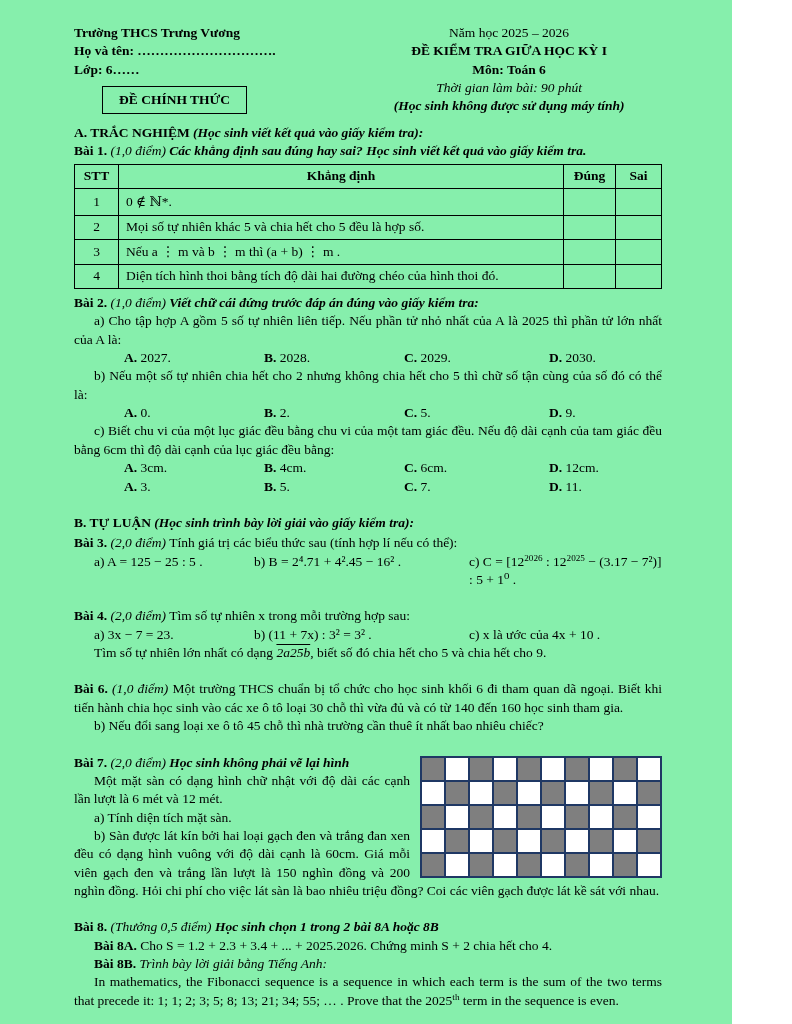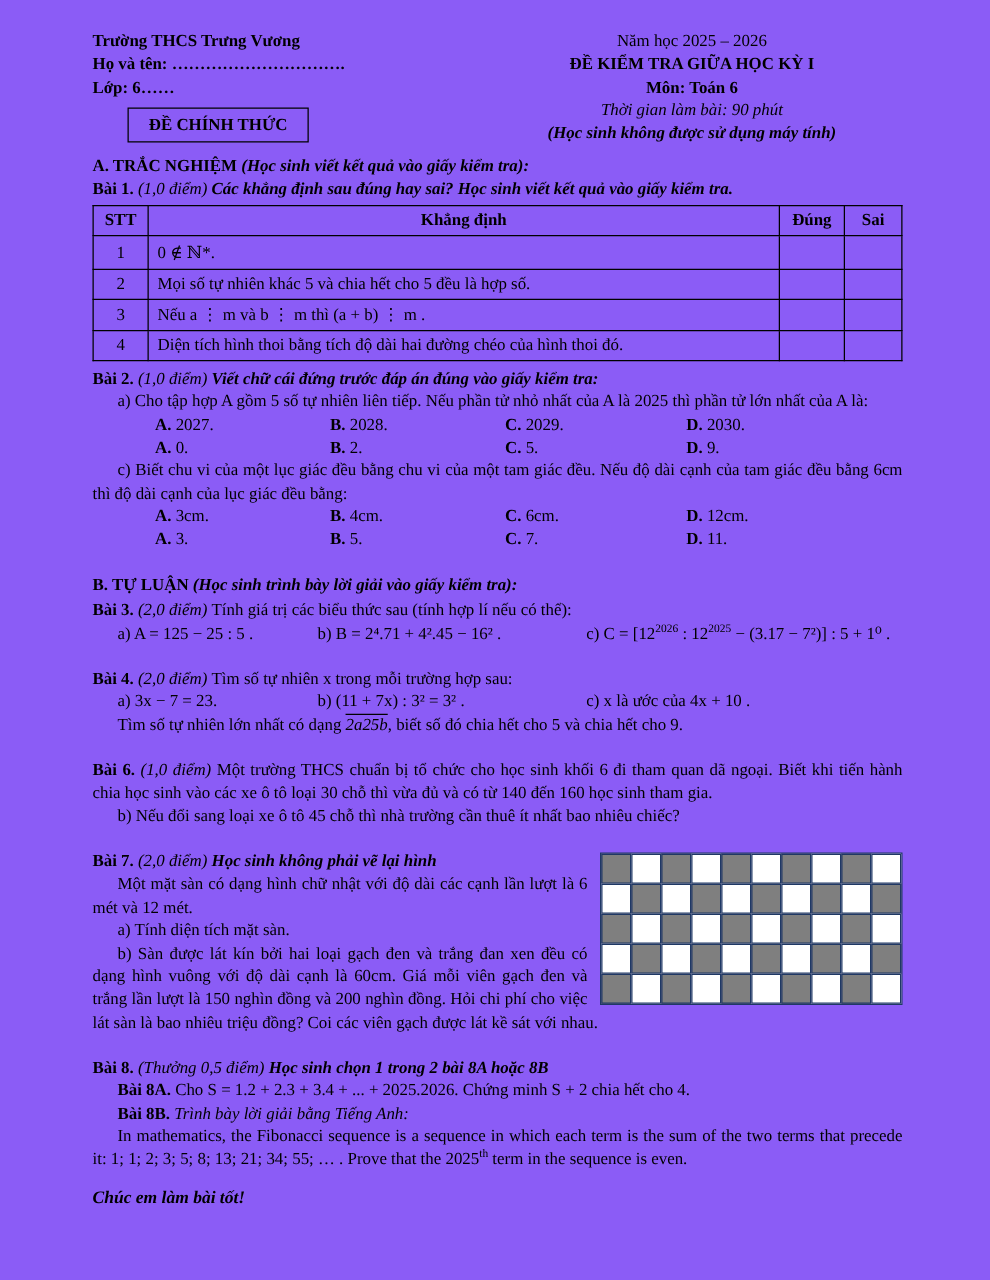--- a/index.html
+++ b/index.html
@@ -2,21 +2,21 @@
 <html><head>
 <meta charset="utf-8">
 <style>
   *{margin:0;padding:0;box-sizing:border-box}
   html,body{background:#ffffff}
   body{
     width:792px;height:1024px;color:#000;
     font-family:"Liberation Serif","DejaVu Serif",serif;
     font-size:13.5px;line-height:1.36;
   }
-  .page{width:792px;height:1024px;padding:24px 70px 12px 74px;overflow:hidden;background:#8b5cf6}
+  .page{width:732px;height:1024px;padding:24px 70px 12px 74px;overflow:hidden;background:#86efac}
   p{margin:0}
   .b{font-weight:700}
   .i{font-style:italic}
   .bi{font-weight:700;font-style:italic}
   sup{font-size:.68em;line-height:0}
   
   .header{display:flex;margin-bottom:8px}
   .hl{width:48%}
   .hr{width:52%;text-align:center}
   .stamp{display:inline-block;border:1.5px solid #000;padding:4px 16px;margin:7px 0 0 28px;font-weight:700}
@@ -113,20 +113,21 @@
   <p><span class="b">Bài 2. </span><span class="i">(1,0 điểm) </span><span class="bi">Viết chữ cái đứng trước đáp án đúng vào giấy kiểm tra:</span></p>
 
   <p class="q just">a) Cho tập hợp A gồm 5 số tự nhiên liên tiếp. Nếu phần tử nhỏ nhất của A là 2025 thì phần tử lớn nhất của A là:</p>
   <div class="opts">
     <span class="o1"><span class="b">A.</span><span> 2027.</span></span>
     <span class="o2"><span class="b">B.</span><span> 2028.</span></span>
     <span class="o3"><span class="b">C.</span><span> 2029.</span></span>
     <span class="o4"><span class="b">D.</span><span> 2030.</span></span>
   </div>
 
+  <p class="q just">b) Nếu một số tự nhiên chia hết cho 2 nhưng không chia hết cho 5 thì chữ số tận cùng của số đó có thể là:</p>
   <div class="opts">
     <span class="o1"><span class="b">A.</span><span> 0.</span></span>
     <span class="o2"><span class="b">B.</span><span> 2.</span></span>
     <span class="o3"><span class="b">C.</span><span> 5.</span></span>
     <span class="o4"><span class="b">D.</span><span> 9.</span></span>
   </div>
 
   <p class="q just">c) Biết chu vi của một lục giác đều bằng chu vi của một tam giác đều. Nếu độ dài cạnh của tam giác đều bằng 6cm thì độ dài cạnh của lục giác đều bằng:</p>
   <div class="opts">
     <span class="o1"><span class="b">A.</span><span> 3cm.</span></span>

